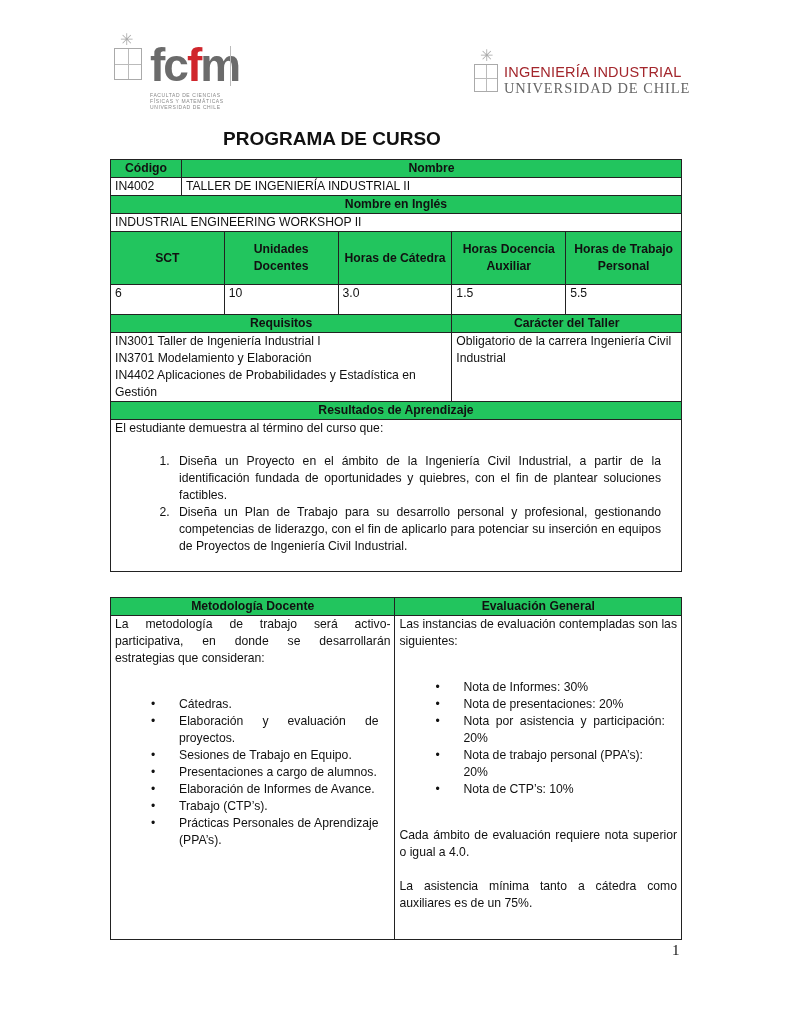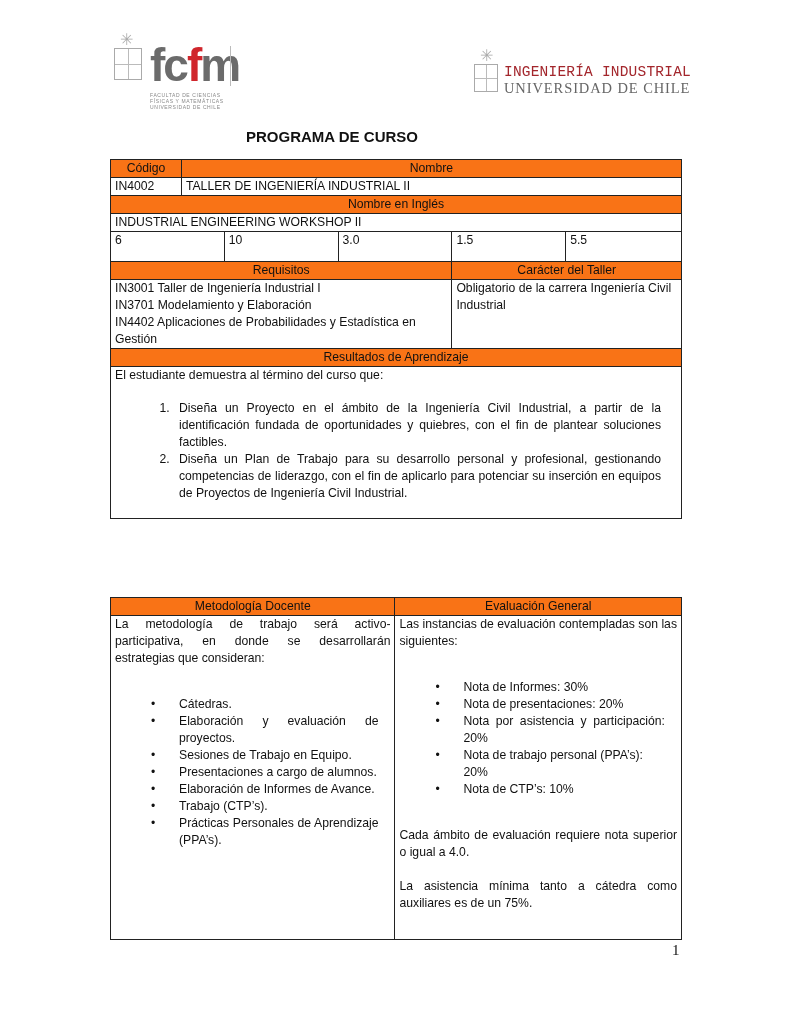--- a/index.html
+++ b/index.html
@@ -15,31 +15,31 @@
   .fcfm-word { position: absolute; left: 38px; top: 8px; font-size: 46px; font-weight: bold;
                letter-spacing: -2px; color: #6b6b6b; line-height: 46px; font-family: "Liberation Sans", sans-serif; }
   .fcfm-word .red { color: #d0262c; }
   .vline { position: absolute; left: 118px; top: 12px; height: 40px; border-left: 1px solid #bbb; }
   .fcfm-sub { position: absolute; left: 38px; top: 58px; font-size: 5px; line-height: 6px;
               color: #888; letter-spacing: 0.6px; white-space: pre; }
 
   .logo-right { position: absolute; left: 472px; top: 48px; width: 210px; height: 52px; }
   .logo-right .shield { left: 2px; top: 16px; width: 24px; height: 28px; }
   .logo-right .sun { left: 8px; top: 0px; }
-  .ii-line1 { position: absolute; left: 32px; top: 16px; font-family: Liberation Mono, monospace;
+  .ii-line1 { position: absolute; left: 32px; top: 16px; font-family: Liberation Sans, sans-serif;
               font-size: 14.5px; color: #a3262c; letter-spacing: 0.2px; white-space: nowrap; }
   .ii-line2 { position: absolute; left: 32px; top: 32px; font-family: "Liberation Serif", serif;
               font-size: 14.5px; color: #666; letter-spacing: 0.9px; white-space: nowrap; }
 
   .doc-title { position: absolute; left: 0; width: 664px; top: 128px; text-align: center;
-               font-weight: bold; font-size: 15px; }
+               font-weight: bold; font-size: 19px; }
 
   table { border-collapse: collapse; position: absolute; font-size: 12.2px; }
   td { border: 1px solid #222; padding: 0 4px; line-height: 17px; vertical-align: top; }
-  .hdr { background: #f97316; font-weight: normal; text-align: center; }
+  .hdr { background: #22c55e; font-weight: bold; text-align: center; }
   .c { text-align: left; }
   .j { text-align: justify; }
 
   #t1 { left: 110px; top: 159px; width: 572px; }
   #t2 { left: 110px; top: 597px; width: 572px; }
 
   .ol { margin: 16px; padding-left: 42px; }
   .ol li { text-align: justify; padding-left: 6px; }
   .ul { margin: 12px; padding-left: 38px; list-style: none; }
   .ul li { position: relative; padding-left: 14px; }
@@ -85,20 +85,27 @@
   </tr>
   <tr>
     <td class="c">IN4002</td>
     <td class="c" colspan="5">TALLER DE INGENIERÍA INDUSTRIAL II</td>
   </tr>
   <tr>
     <td class="hdr" colspan="6">Nombre en Inglés</td>
   </tr>
   <tr>
     <td colspan="6">INDUSTRIAL ENGINEERING WORKSHOP II</td>
+  </tr>
+  <tr style="height:53px">
+    <td class="hdr" colspan="2" style="vertical-align:middle">SCT</td>
+    <td class="hdr" style="vertical-align:middle">Unidades Docentes</td>
+    <td class="hdr" style="vertical-align:middle">Horas de Cátedra</td>
+    <td class="hdr" style="vertical-align:middle">Horas Docencia Auxiliar</td>
+    <td class="hdr" style="vertical-align:middle">Horas de Trabajo Personal</td>
   </tr>
   <tr style="height:30px">
     <td class="c" colspan="2">6</td>
     <td class="c">10</td>
     <td class="c">3.0</td>
     <td class="c">1.5</td>
     <td class="c">5.5</td>
   </tr>
   <tr>
     <td class="hdr" colspan="4">Requisitos</td>

